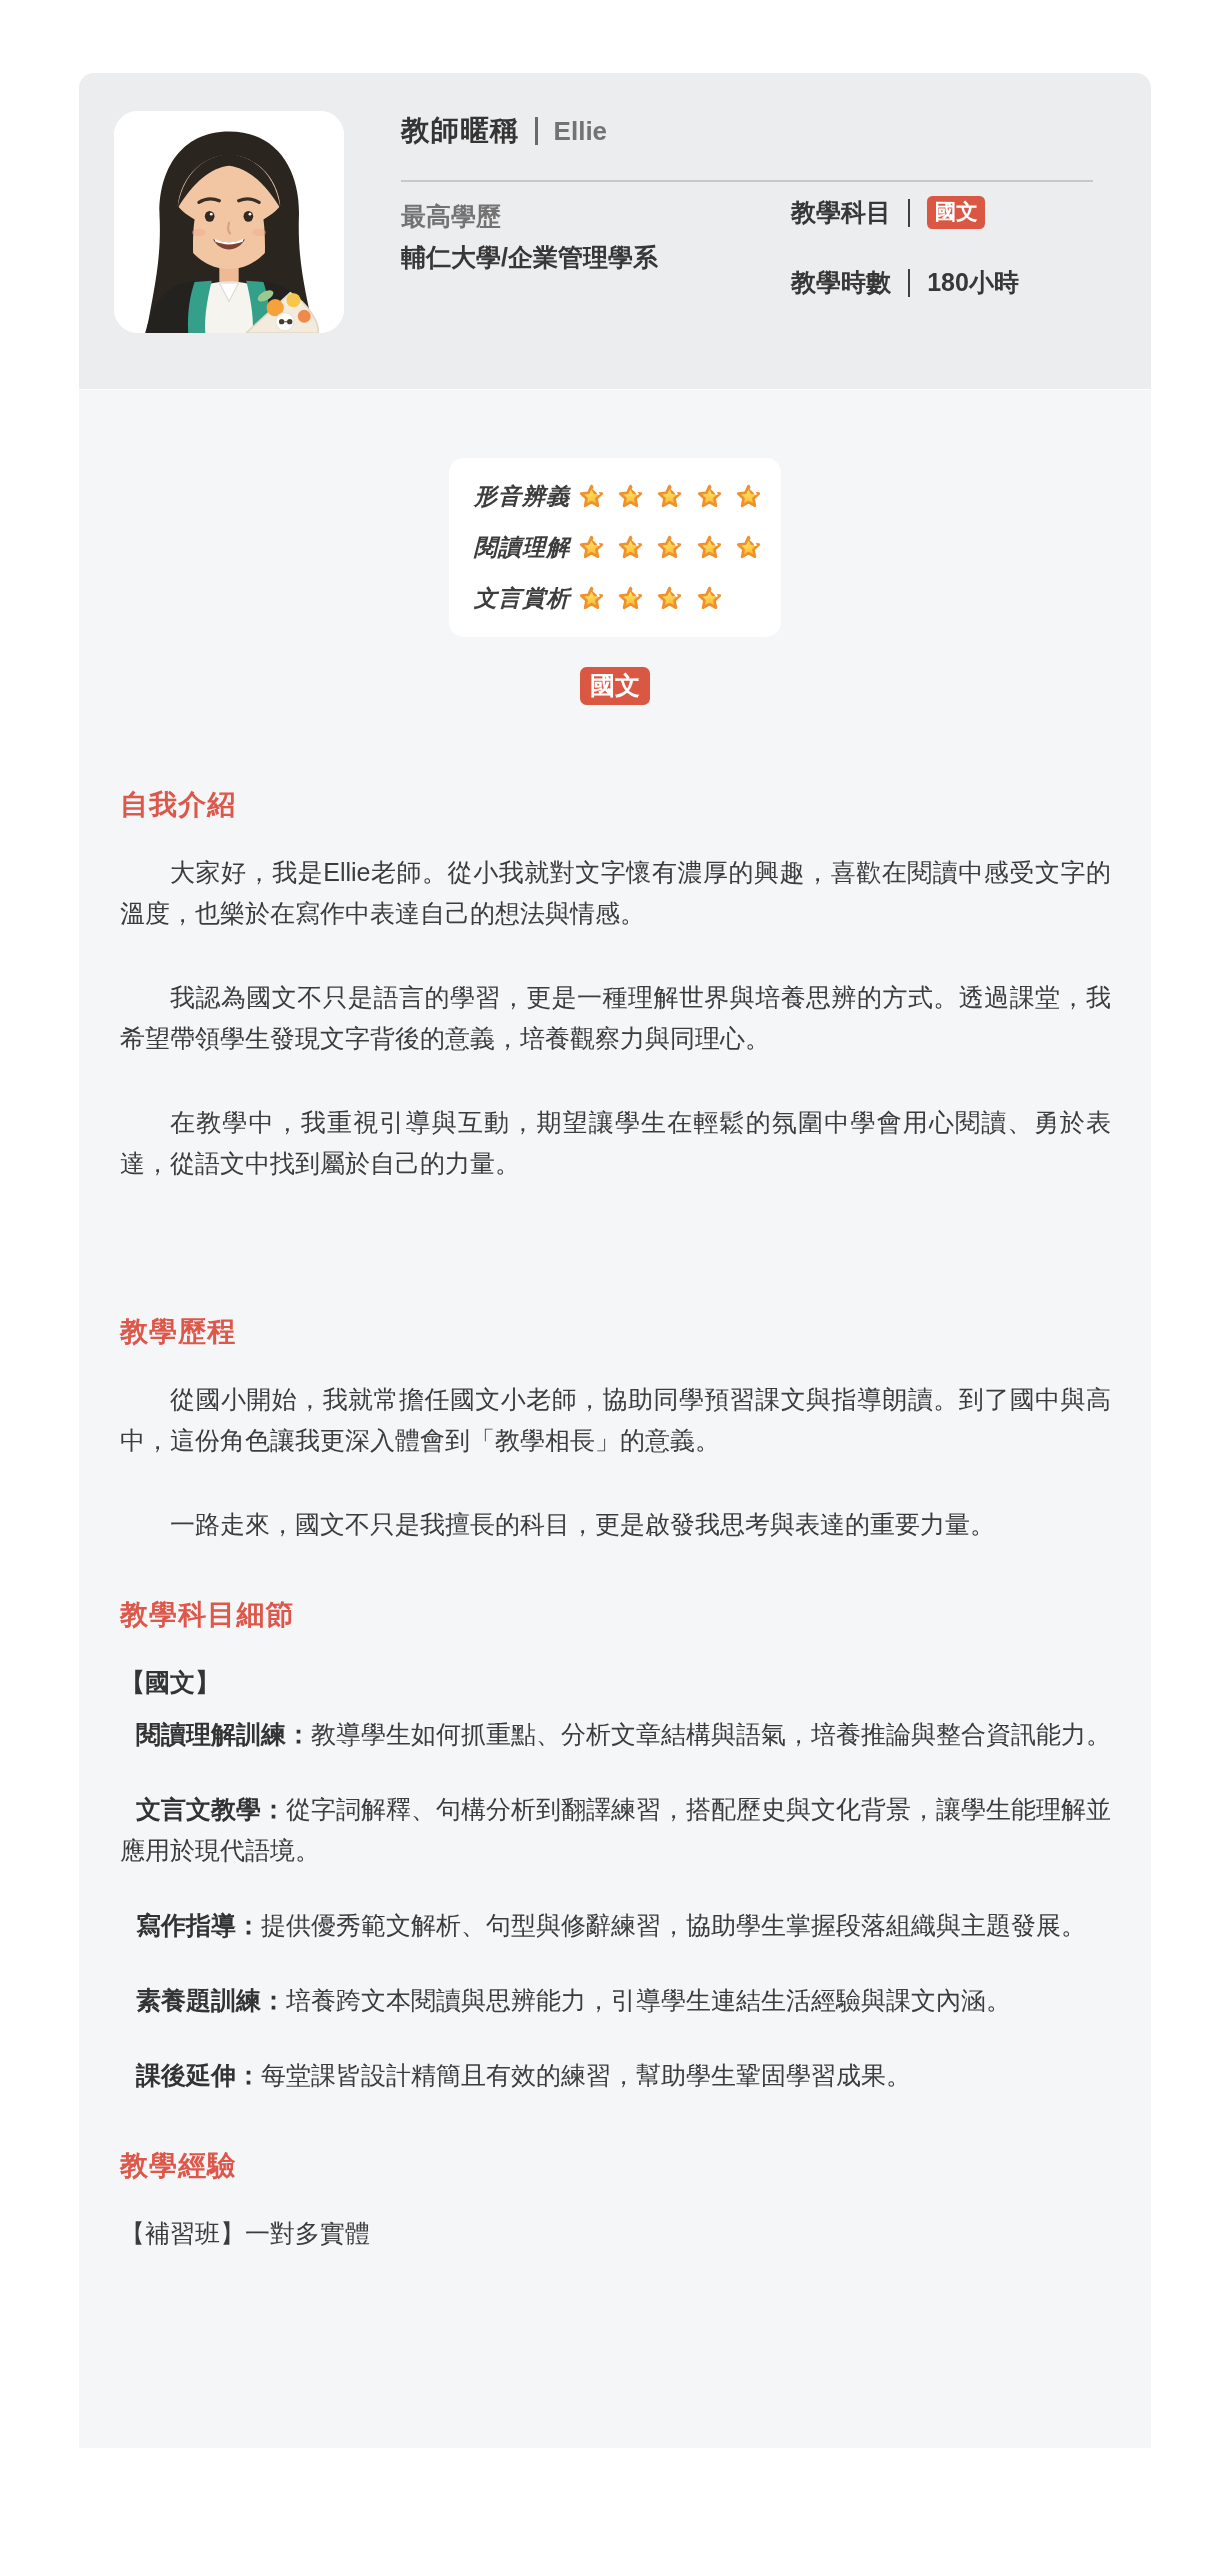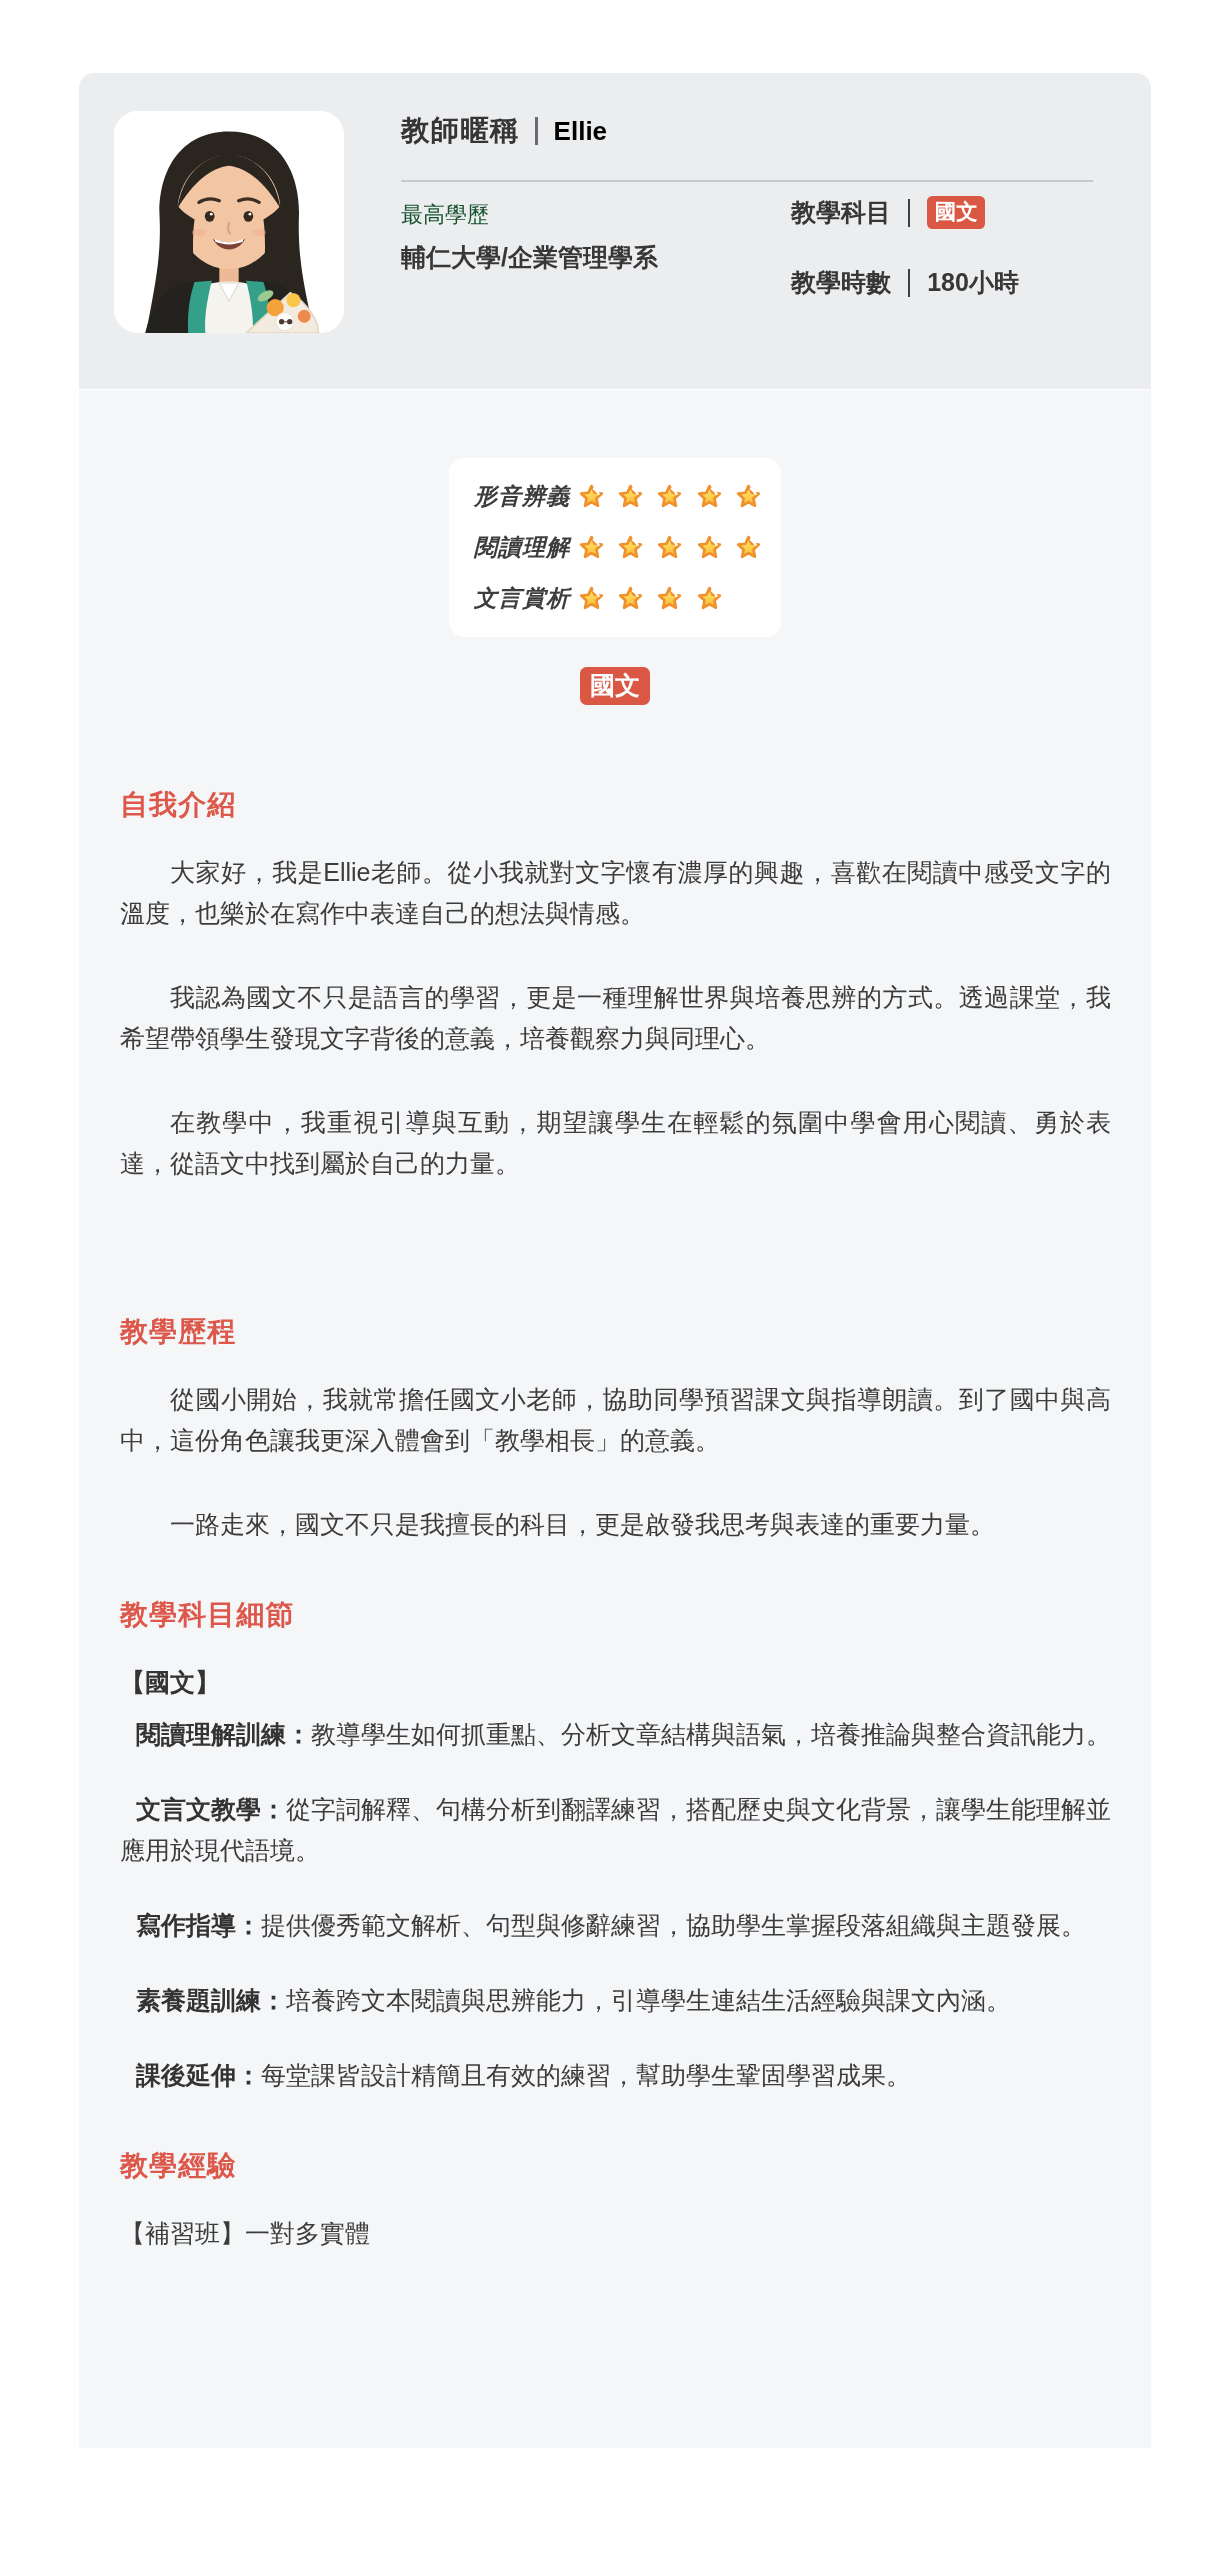--- a/index.html
+++ b/index.html
@@ -8,23 +8,23 @@
 
   
   .header-card{position:absolute;left:79px;top:73px;width:1072px;height:316px;
     background:#ECEDEF;border-radius:15px 15px 0 0;}
   .photo{position:absolute;left:35px;top:38px;width:230px;height:222px;border-radius:24px;
     background:#ffffff;overflow:hidden;}
   .photo svg{display:block;width:100%;height:100%;}
   .name-row{position:absolute;left:322px;top:39px;display:flex;align-items:center;}
   .nickname{font-size:28.5px;font-weight:700;color:#353535;letter-spacing:1.1px;}
   .vbar-name{width:2.2px;height:28px;background:#6a6a6a;margin:0 16px;}
-  .nick-en{font-size:26px;font-weight:700;color:#000000;}
+  .nick-en{font-size:26px;font-weight:700;color:#737373;}
   .header-divider{position:absolute;left:322px;top:107px;width:692px;height:2.2px;background:#C7C8CA;}
-  .edu-label{position:absolute;left:322px;top:127px;font-size:22px;font-weight:400;color:#14532d;}
+  .edu-label{position:absolute;left:322px;top:127px;font-size:25px;font-weight:700;color:#737373;}
   .edu-value{position:absolute;left:322px;top:168px;font-size:25px;font-weight:700;color:#373737;}
   .meta-row{position:absolute;left:712px;display:flex;align-items:center;}
   .meta-row.subject-row{top:123px;}
   .meta-row.hours-row{top:193px;}
   .meta-label{font-size:25px;font-weight:700;color:#373737;}
   .vbar-meta{width:2.2px;height:28px;background:#404040;margin:0 17px;}
   .badge-sm{background:#D95743;color:#ffffff;font-size:21.5px;font-weight:700;
     padding:4.3px 7.5px;border-radius:5.4px;line-height:1.1;}
   .hours-val{font-size:25px;font-weight:700;color:#373737;}
 

